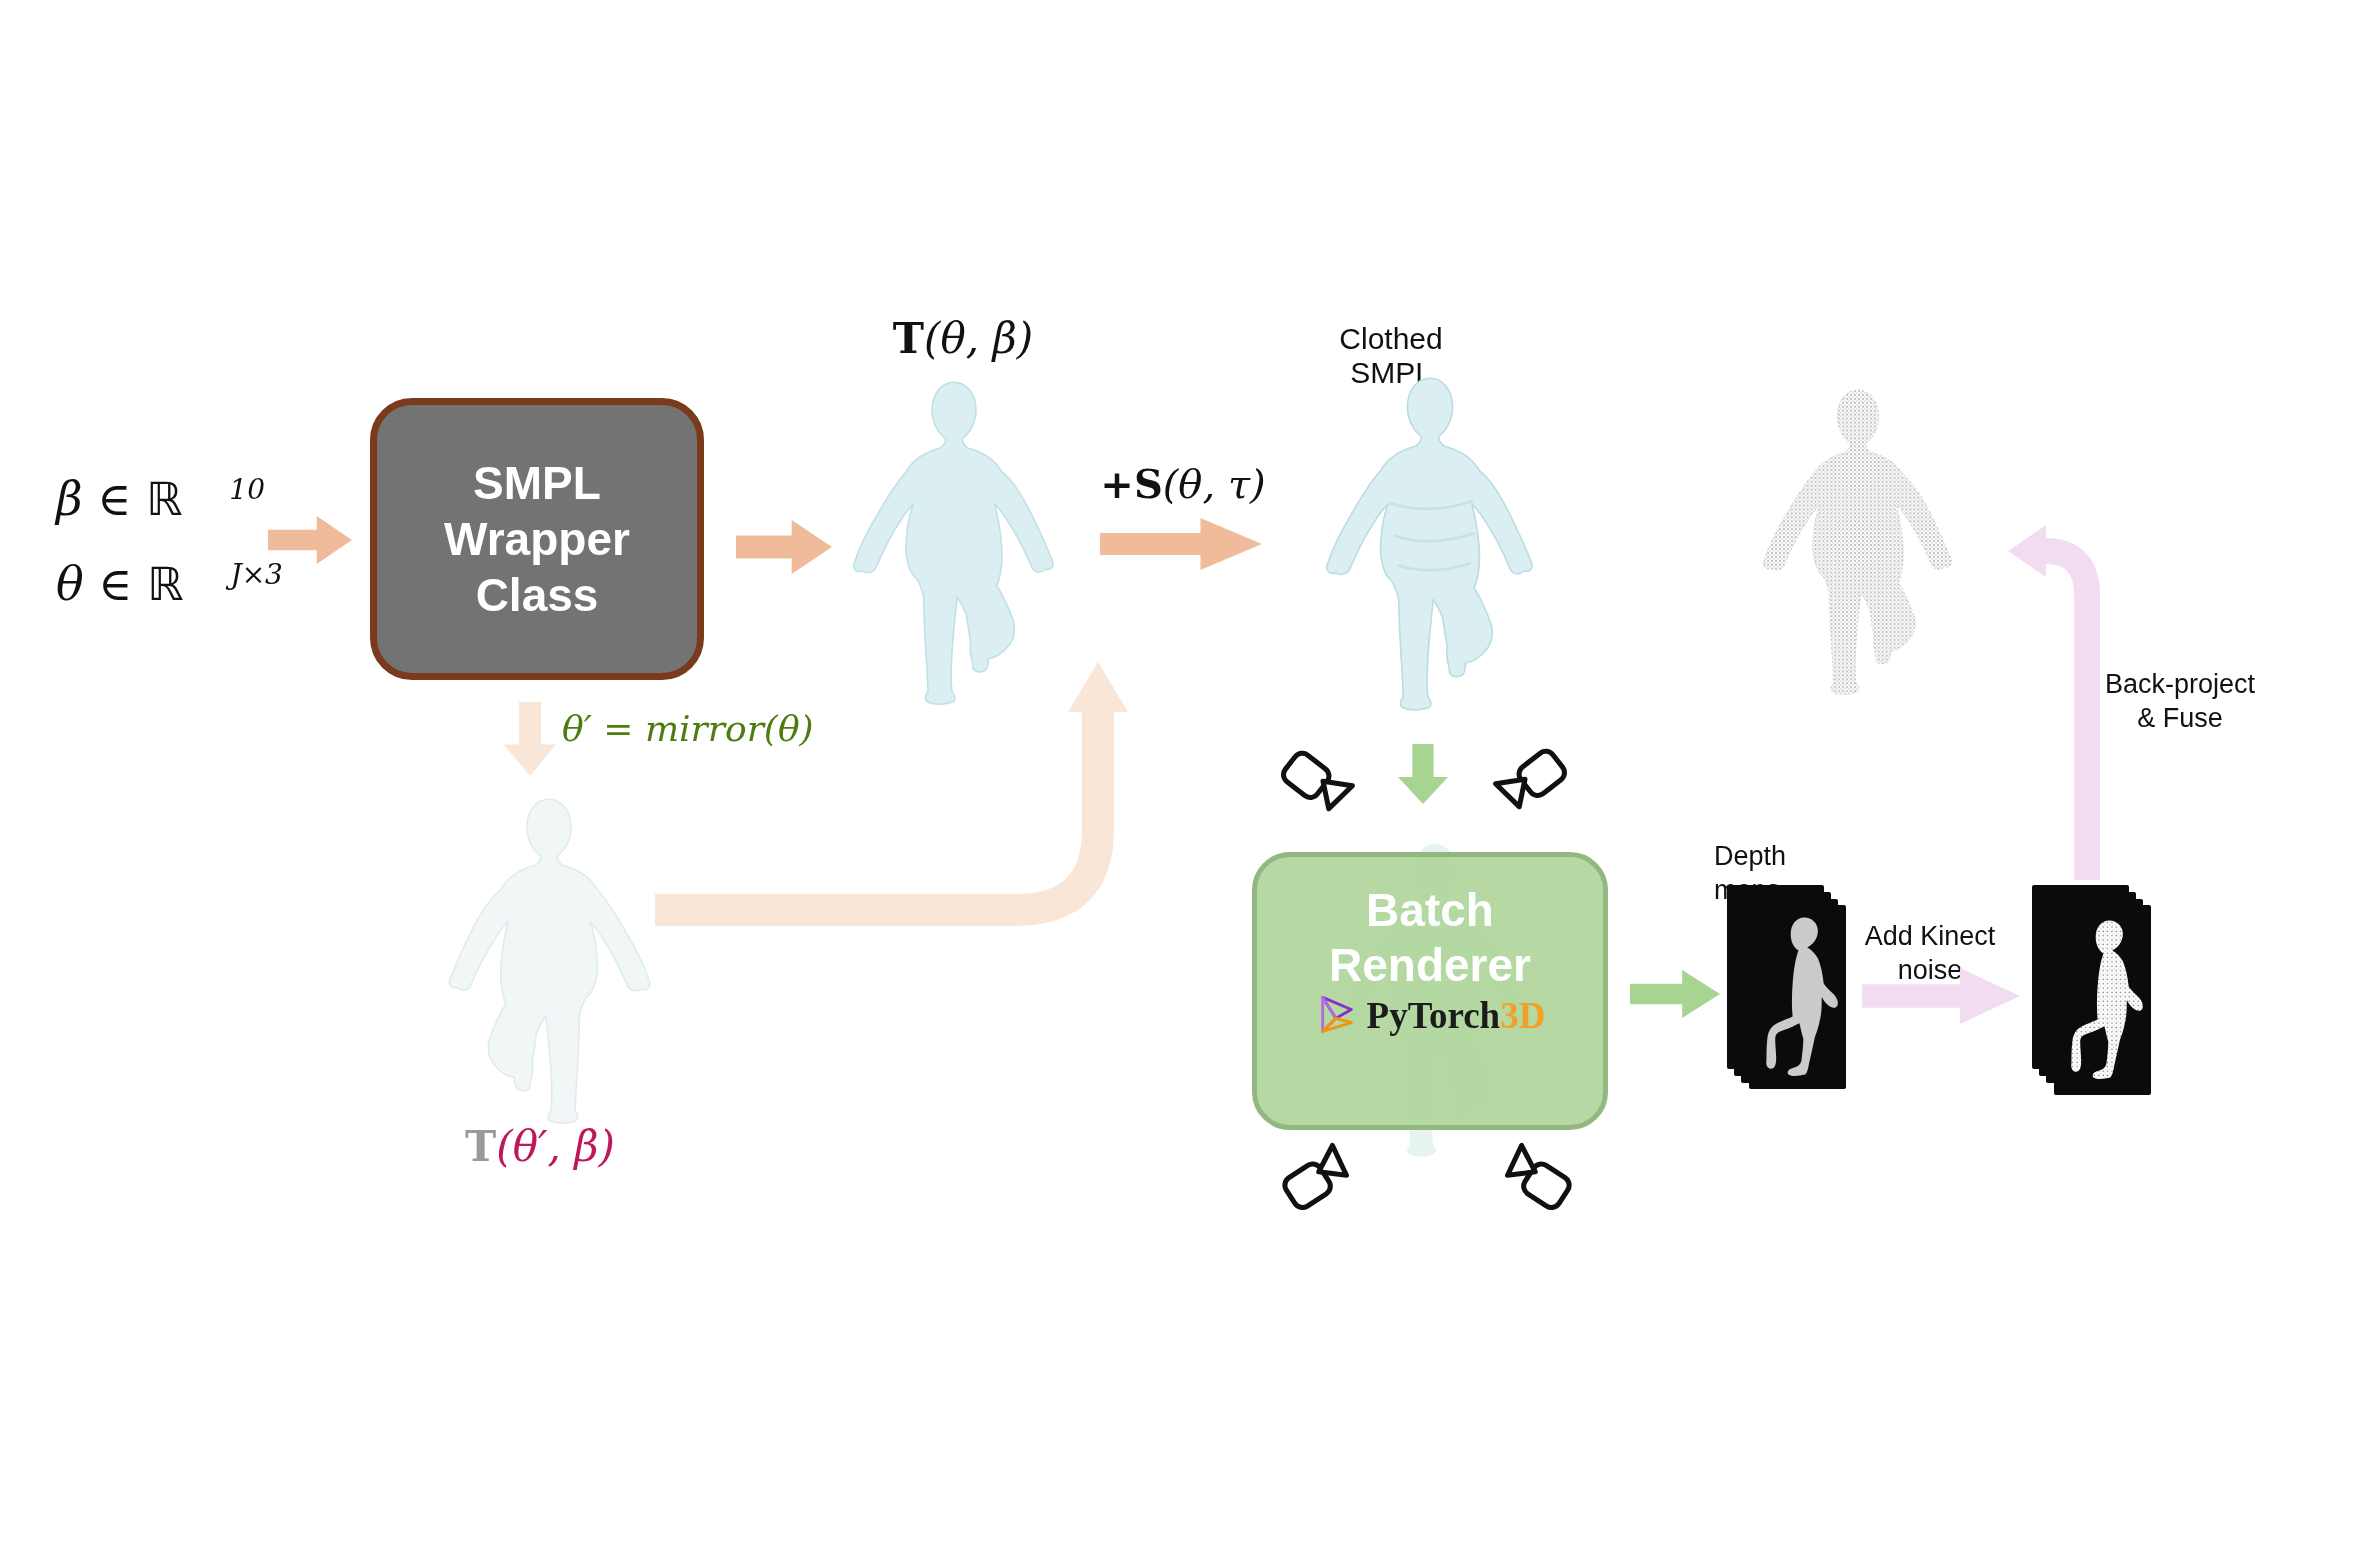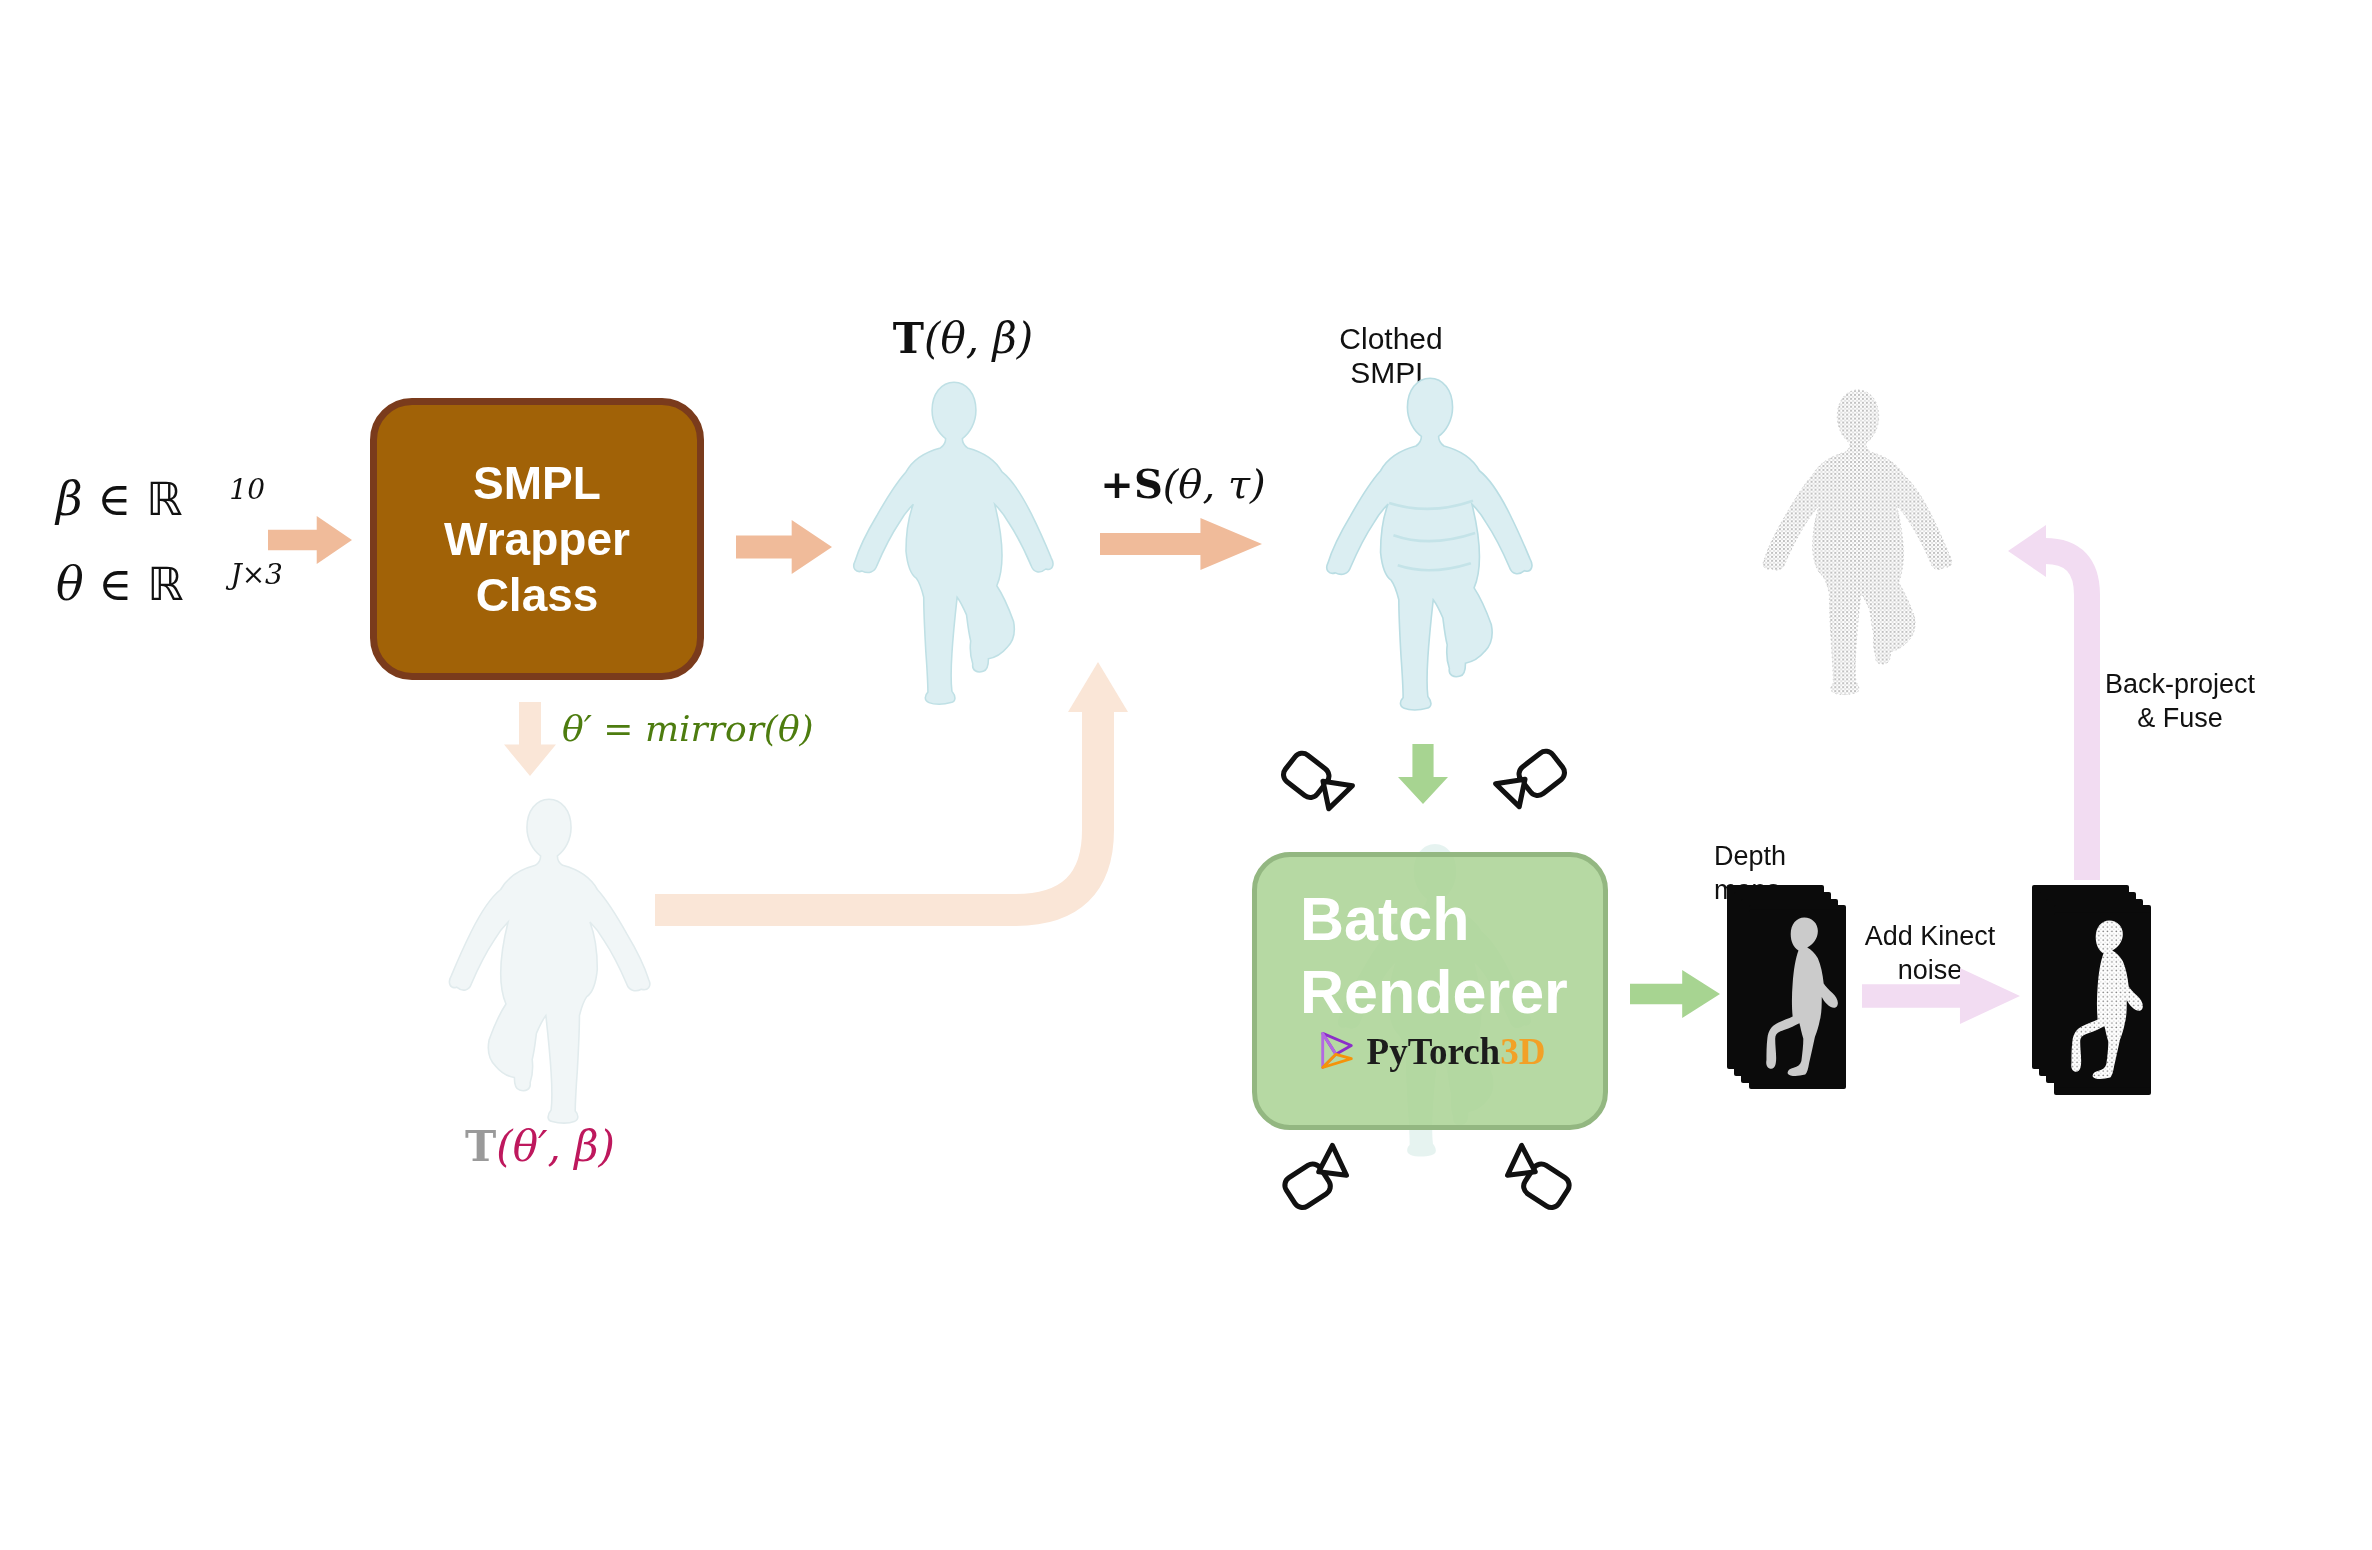--- a/index.html
+++ b/index.html
@@ -11,26 +11,26 @@
   .input-math{font-size:46px;line-height:76px;font-style:italic;}
   .input-math sup{font-size:28px;font-style:italic;margin-left:47px;}
   .pose-label{font-size:42px;text-align:center;}
   .pose-label b{font-weight:700;font-style:normal;}
   .pose-label .rest{font-style:italic;font-weight:500;}
   .gray{color:#8e8e8e;}
   .mirror-eq{font-size:36px;color:#4d7c0f;font-style:italic;}
   .caption{font-size:30px;color:#111;text-align:center;}
   .caption-sm{font-size:27px;color:#111;text-align:center;line-height:1.25;}
   
-  .smpl-box{background:#a16207;border:7px solid #7a3b1c;border-radius:42px;
+  .smpl-box{background:#737373;border:7px solid #7a3b1c;border-radius:42px;
             display:flex;align-items:center;justify-content:center;box-sizing:border-box;}
   .smpl-box .lbl{width:250px;text-align:center;color:#fff;font-weight:700;font-size:46px;line-height:1.22;}
   .batch-box{background:rgba(170,211,148,0.86);border:5px solid #93b781;border-radius:38px;
              display:flex;flex-direction:column;align-items:center;box-sizing:border-box;}
-  .batch-box .lbl{width:260px;margin-top:26px;text-align:left;color:#fff;font-weight:700;font-size:61px;line-height:1.2;}
+  .batch-box .lbl{width:260px;margin-top:26px;text-align:center;color:#fff;font-weight:700;font-size:46px;line-height:1.2;}
   .logo-row{display:flex;align-items:center;margin-top:0;font-family:Liberation Serif, serif;}
   .logo-row .pt{font-size:37px;font-weight:600;color:#1c1c1c;letter-spacing:0;}
   .logo-row .pt3d{font-size:37px;font-weight:600;color:#f2a127;}
   
   .card{position:absolute;width:97px;height:184px;background:#0b0b0b;border-radius:2px;}
   svg{display:block;}
 </style>
 </head>
 <body>
 

